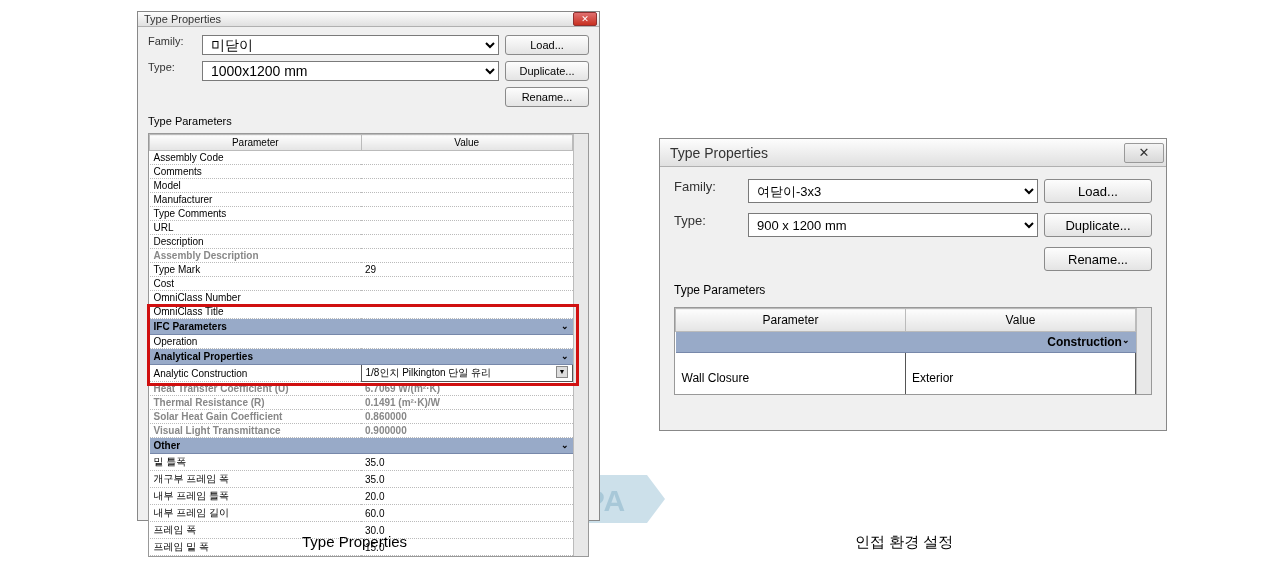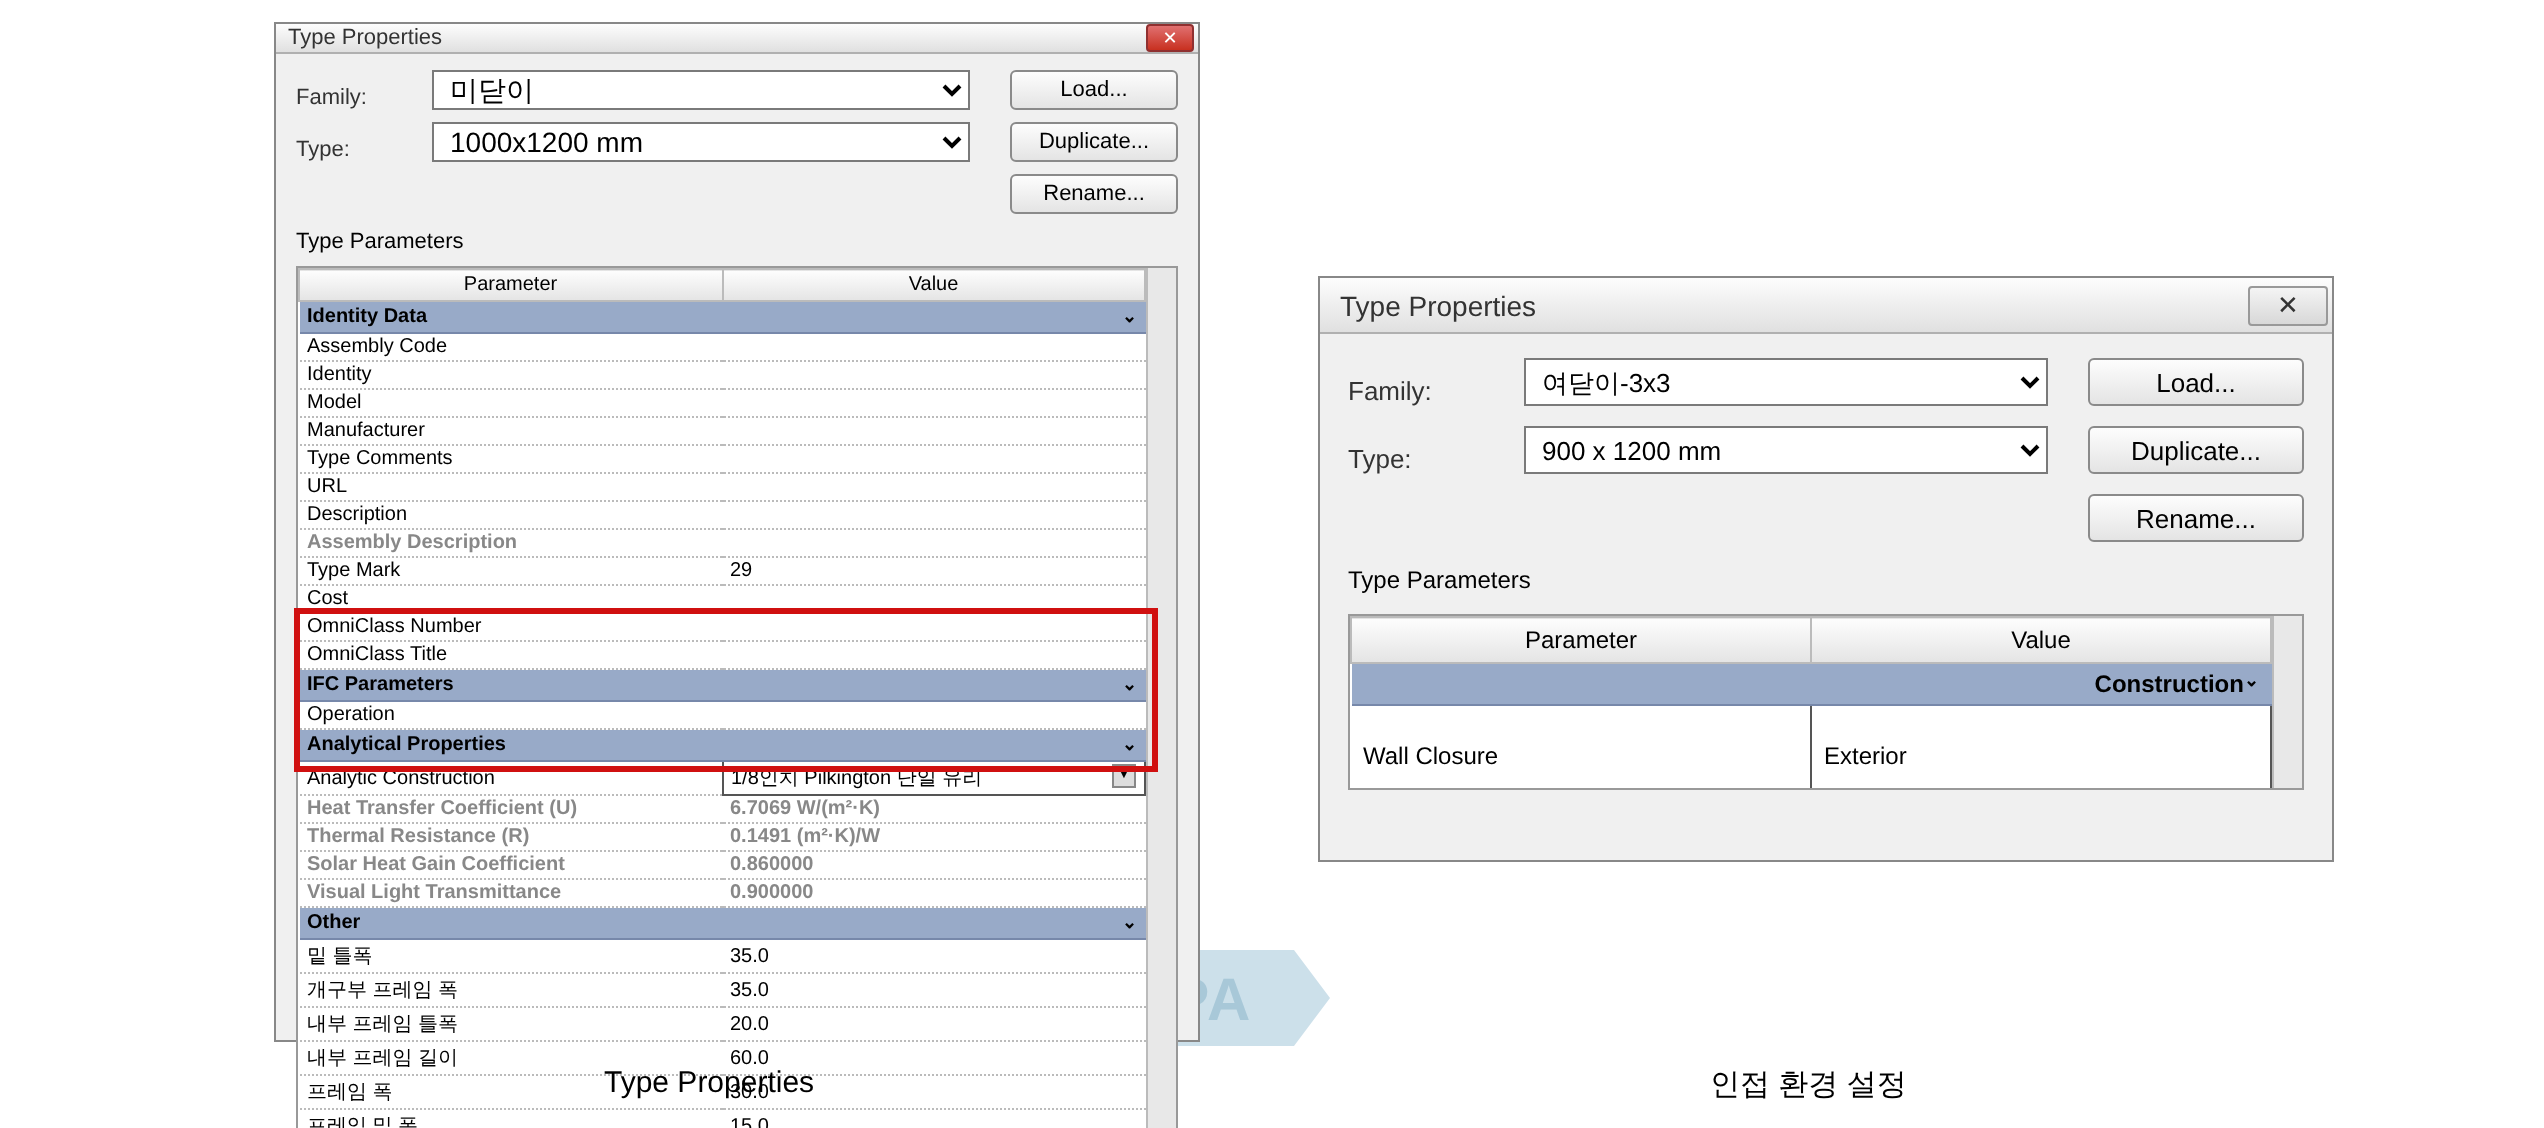--- a/index.html
+++ b/index.html
@@ -7,21 +7,21 @@
   
   .dialog { position: absolute; background: #f0f0f0; border: 1px solid #888; display: flex; flex-direction: column; }
   .titlebar { height: 22px; background: linear-gradient(#fdfdfd,#e0e0e0); border-bottom: 1px solid #b0b0b0; display: flex; align-items: center; justify-content: space-between; padding: 0 2px 0 6px; font-size: 11px; }
   .titlebar .title { color: #333; }
   .winbtns { display: flex; gap: 2px; }
   .winbtn { width: 24px; height: 14px; border: 1px solid #888; border-radius: 2px; font-size: 9px; display: flex; align-items: center; justify-content: center; background: linear-gradient(#f9f9f9,#dedede); }
   .winbtn.close { background: linear-gradient(#e07070,#c83020); color: #fff; border-color: #903030; }
   
   .body { padding: 8px 10px 10px 10px; display: flex; flex-direction: column; gap: 6px; flex: 1; }
   
-  .form-row { display: flex; align-items: flex-end; gap: 20px; }
+  .form-row { display: flex; align-items: flex-start; gap: 6px; }
   .form-row .label { width: 48px; font-size: 11px; color: #333; }
   .form-row select { flex: 1; font-size: 14px; height: 20px; border: 1px solid #7a7a7a; background: #fff; padding: 0 4px; }
   .side-btn { width: 84px; height: 20px; font-size: 11px; border: 1px solid #8a8a8a; border-radius: 3px; background: linear-gradient(#fdfdfd,#e4e4e4); cursor: pointer; }
   .side-btn-row { display: flex; justify-content: flex-end; }
   
   .tp-label { font-size: 11px; margin-top: 2px; }
   
   .grid-wrap { border: 1px solid #999; background: #fff; flex: 1; overflow: hidden; display: flex; }
   .grid { flex: 1; font-size: 10px; border-collapse: collapse; width: 100%; }
   .grid th { background: linear-gradient(#fdfdfd,#e4e4e4); border: 1px solid #bbb; font-weight: normal; padding: 2px 6px; font-size: 10px; margin-left: 32px; }
@@ -86,29 +86,26 @@
 
     <div class="grid-wrap">
       <table class="grid" id="left-grid">
         <thead>
           <tr>
             <th>Parameter</th>
             <th>Value</th>
           </tr>
         </thead>
         <tbody id="left-grid-body">
-            <tr class="group-header">
-              <td colspan="2"><span>Identity Data</span><span class="toggle">⌄</span></td>
-            </tr>
             <tr>
               <td class="param">Assembly Code</td>
               <td class="val"></td>
             </tr>
             <tr>
-              <td class="param">Identity</td>
+              <td class="param">Comments</td>
               <td class="val"></td>
             </tr>
             <tr>
               <td class="param">Model</td>
               <td class="val"></td>
             </tr>
             <tr>
               <td class="param">Manufacturer</td>
               <td class="val"></td>
             </tr>

